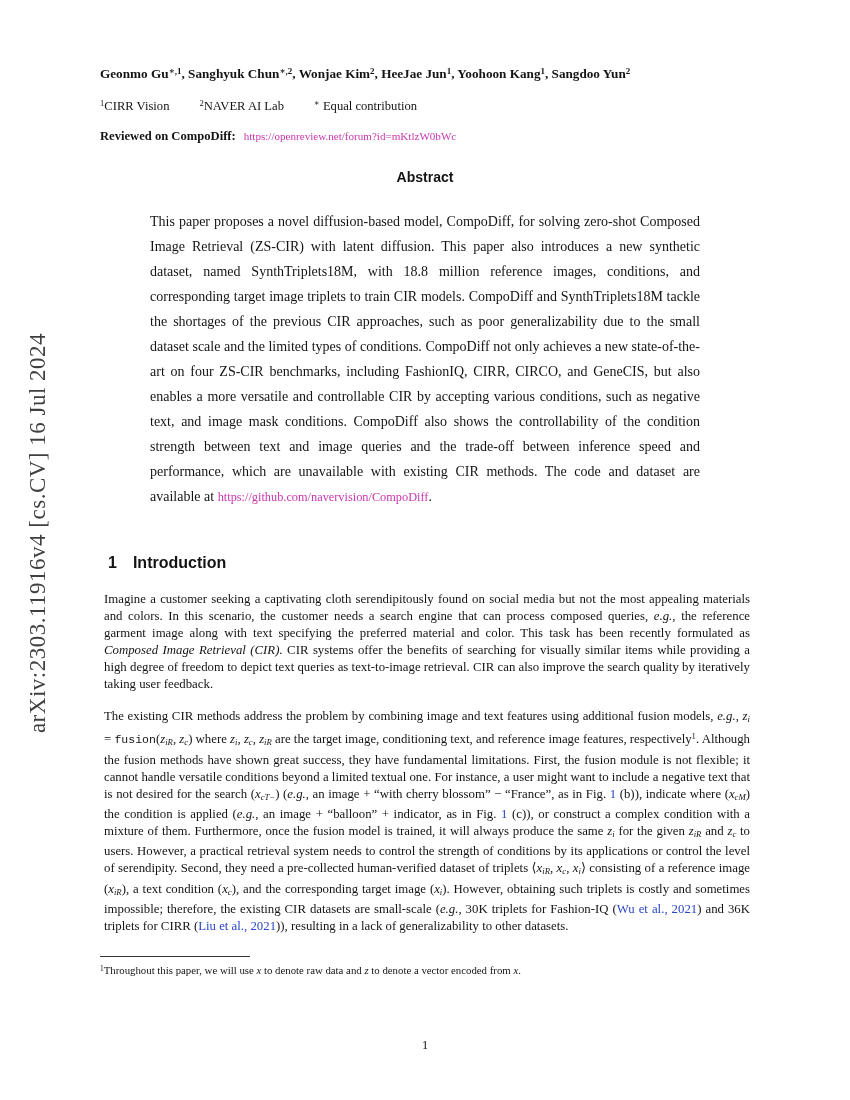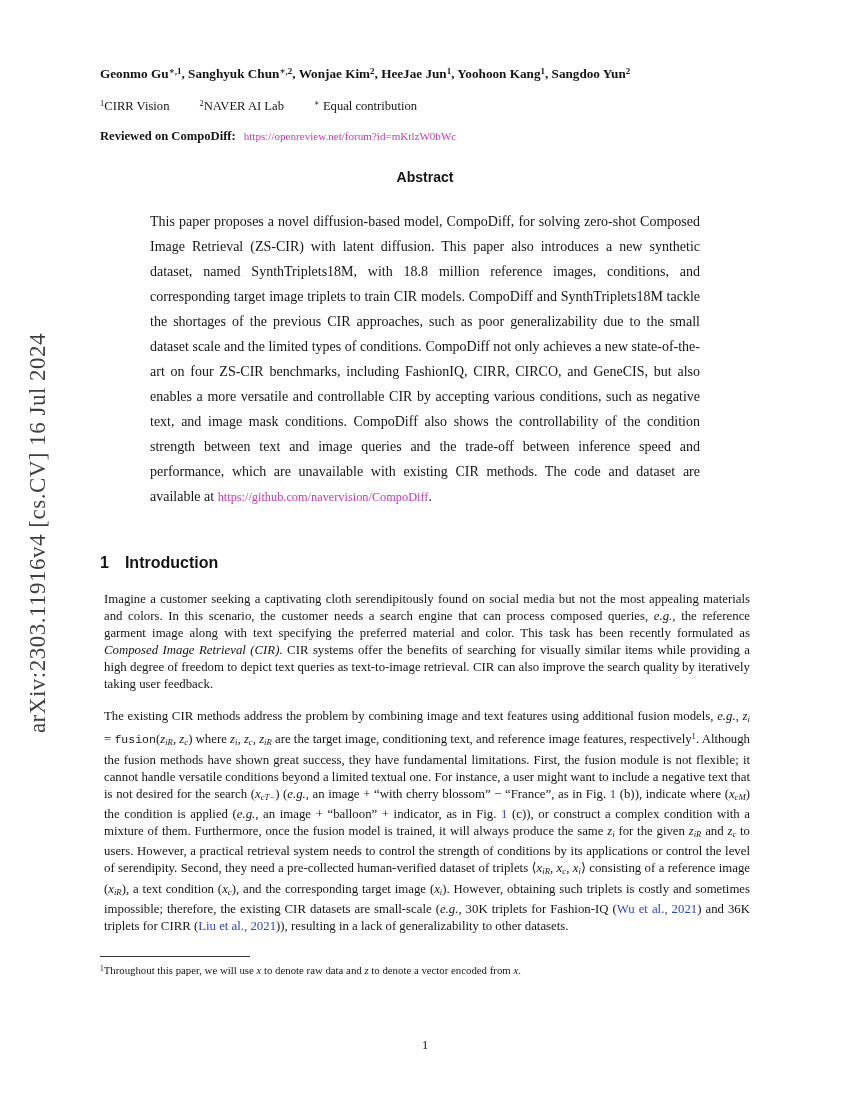--- a/index.html
+++ b/index.html
@@ -30,21 +30,21 @@
     margin-top:25px; text-align:center;
     font-family:"Liberation Sans","DejaVu Sans",sans-serif; font-weight:700; font-size:14px;
   }
   .abstract-body {
     margin:24px 50px 16px 50px; text-align:justify; font-size:14px; line-height:25px;
     hyphens:auto;
   }
 
   .section-heading {
     margin-top:44px; font-family:"Liberation Sans","DejaVu Sans",sans-serif;
-    font-weight:700; font-size:16px;
+    font-weight:700; font-size:16px;margin-left:8px;
   }
   .sec-num { margin-right:16px; }
 
   .para { margin:19px 0 0 4px; text-align:justify; font-size:12.8px; line-height:17px; hyphens:auto; }
   .para + .para { margin-top:15px; }
 
   .footnote { position:absolute; left:100px; top:956px; width:650px; }
   .footnote-rule { width:150px; border-top:1px solid #333; height:0; }
   .footnote-text { margin-top:5px; font-size:10.8px; line-height:13.5px; }
 

